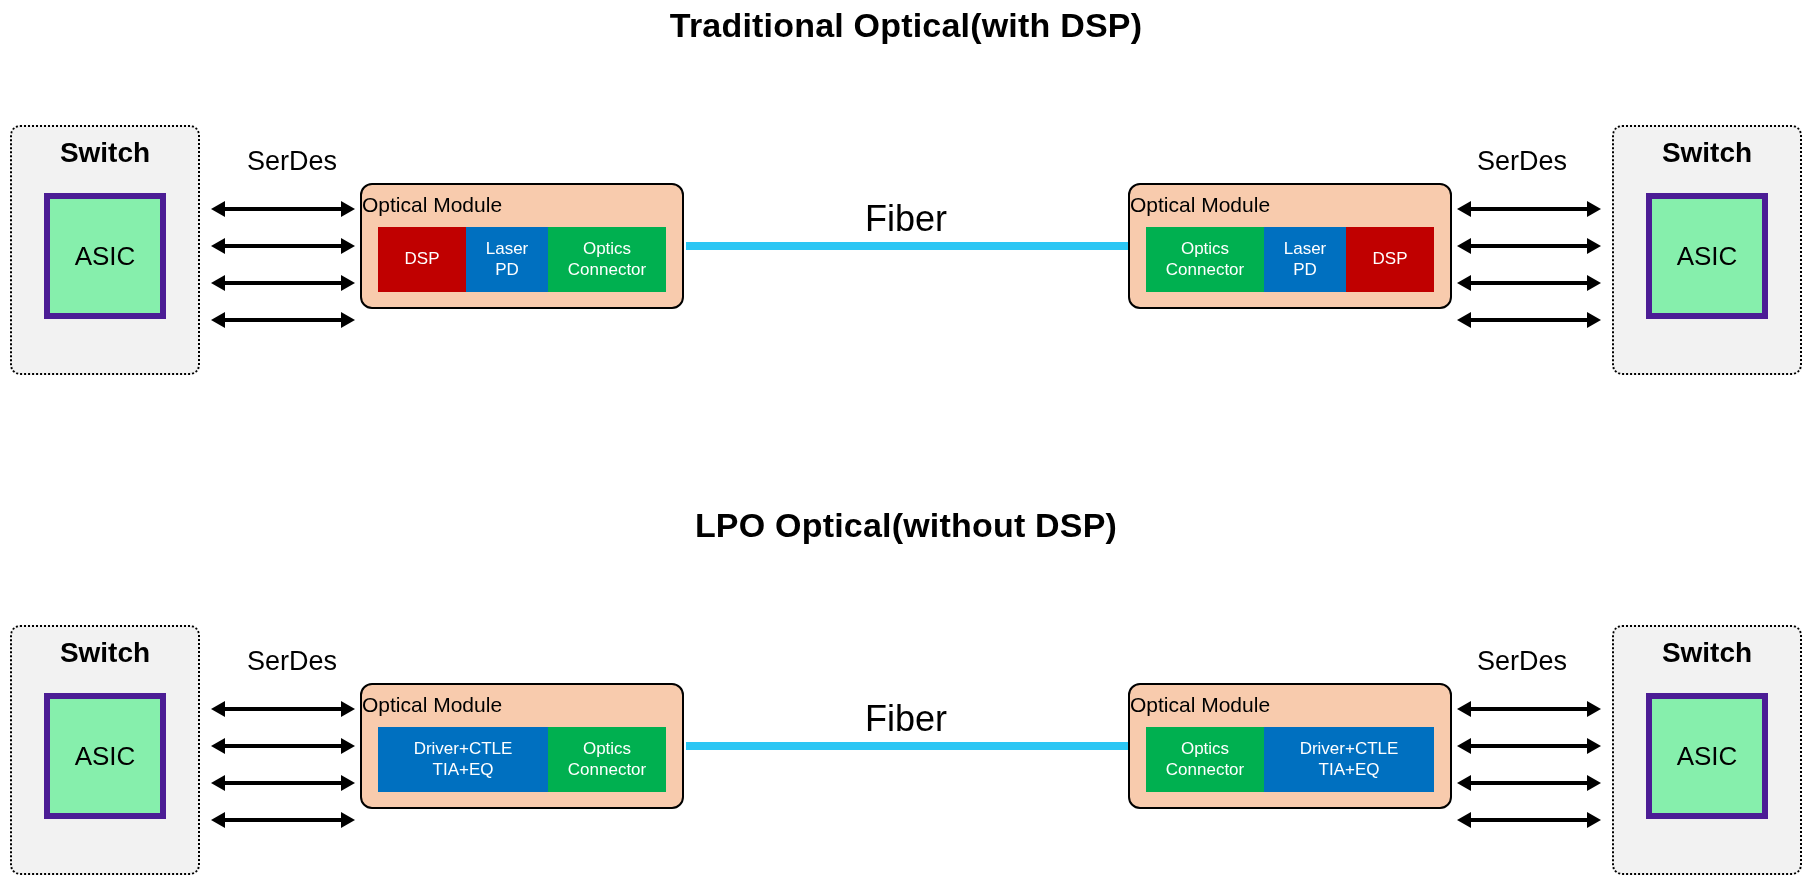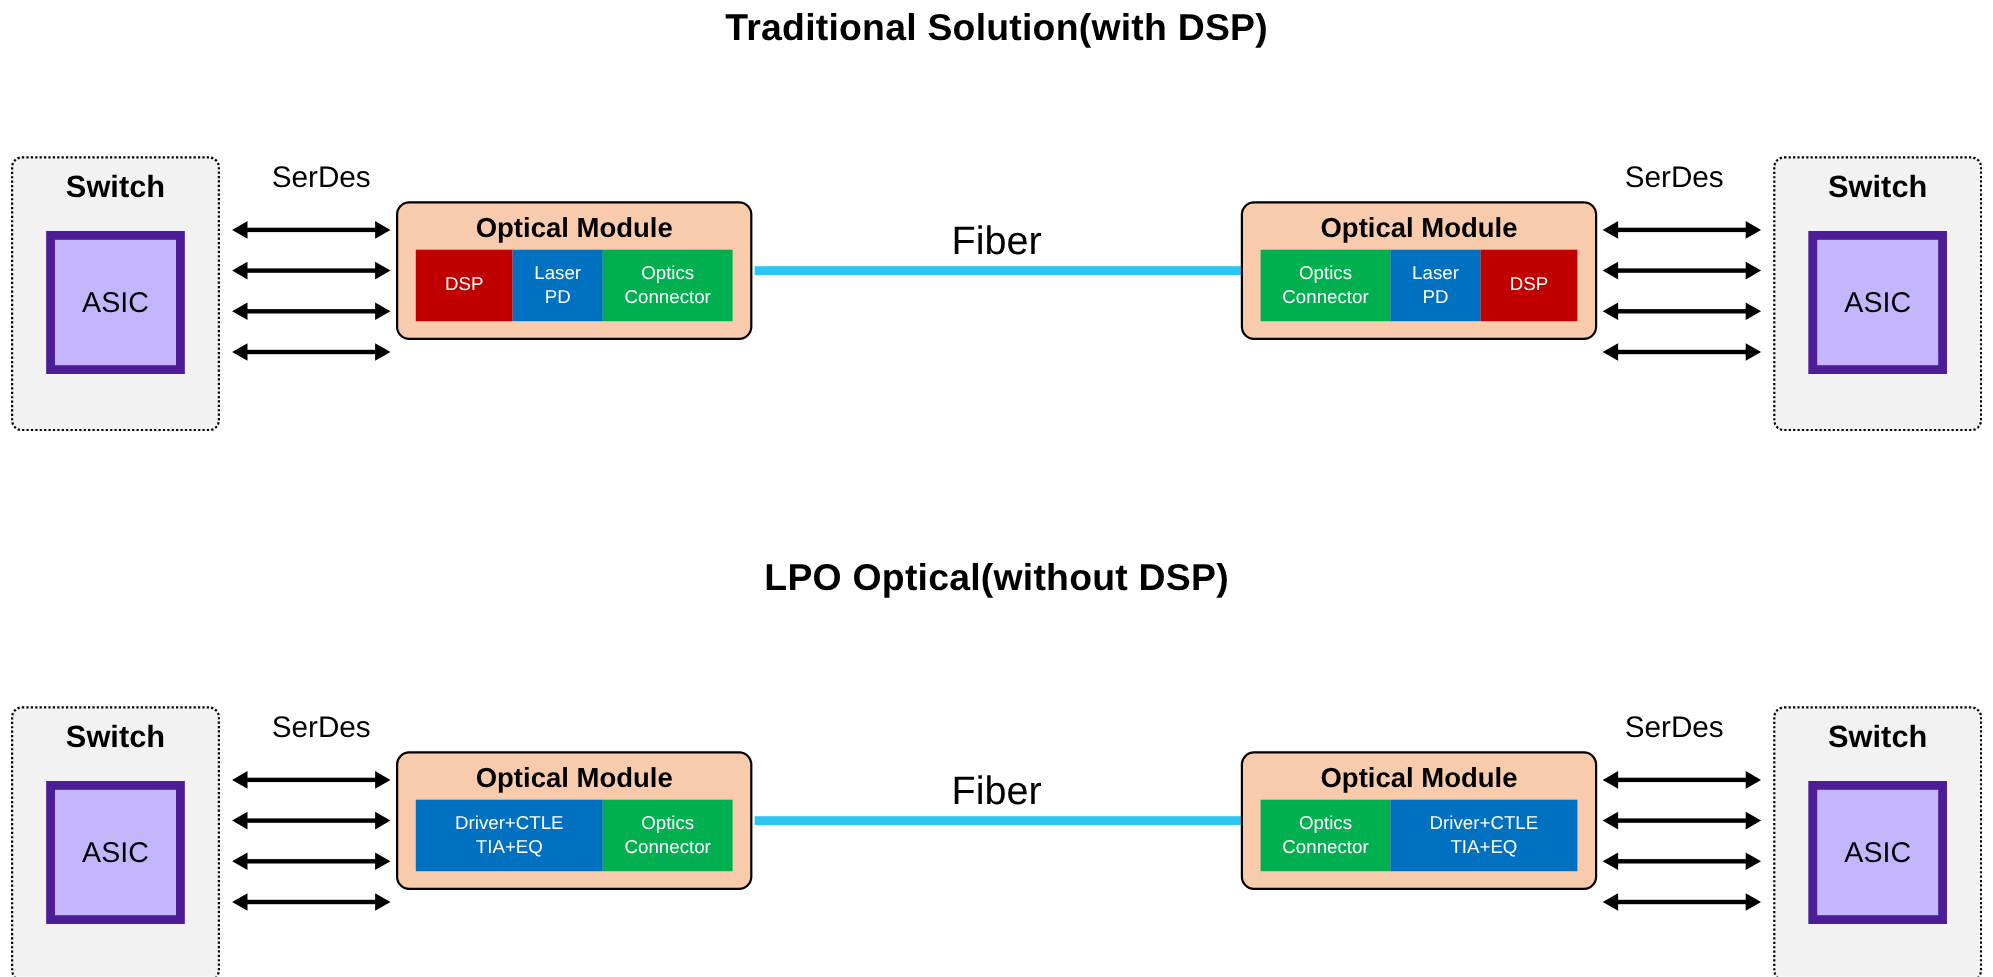--- a/index.html
+++ b/index.html
@@ -7,29 +7,29 @@
     position:relative;width:1812px;height:888px;background:#ffffff;
     font-family:"Liberation Sans",sans-serif;color:#000;overflow:hidden;
   }
   .section{position:absolute;left:0;width:1812px;height:384px;}
   .section-title{
     position:absolute;top:6px;left:0;width:100%;text-align:center;
     font-size:34px;font-weight:700;letter-spacing:0.2px;
   }
   
   .switch{
-    position:absolute;top:142px;width:190px;height:250px;
+    position:absolute;top:125px;width:190px;height:250px;
     border:2.5px dotted #000;border-radius:10px;box-sizing:border-box;
   }
   .sw-left{left:10px;}
   .sw-right{left:1612px;}
   .switch-label{text-align:center;font-weight:700;font-size:28px;padding-top:10px;}
   .asic{
     position:absolute;top:66px;left:50%;transform:translateX(-50%);
-    width:110px;height:114px;background:#c4b5fd;border:8px solid #4c1d95;
+    width:110px;height:114px;background:#86efac;border:6px solid #4c1d95;
     display:flex;align-items:center;justify-content:center;font-size:26px;
   }
   
   .serdes{position:absolute;top:146px;width:150px;text-align:center;font-size:27px;}
   .serdes-left{left:217px;}
   .serdes-right{left:1447px;}
   
   .arrow{position:absolute;height:4px;background:#000;width:118px;}
   .arrow::before{
     content:"";position:absolute;left:-13px;top:50%;transform:translateY(-50%);
@@ -43,41 +43,41 @@
   }
   .ar-l{left:224px;}
   .ar-r{left:1470px;}
   
   .module{
     position:absolute;top:183px;width:324px;height:126px;
     border:2px solid #000;border-radius:12px;box-sizing:border-box;
   }
   .mod-left{left:360px;}
   .mod-right{left:1128px;}
-  .module-title{text-align:center;font-weight:700;font-size:25px;padding-top:8px;}
+  .module-title{font-weight:400;font-size:21px;padding-top:8px;}
   .blocks{
     position:absolute;left:0;right:0;top:42px;bottom:15px;
     display:flex;justify-content:center;align-items:stretch;
   }
   .block{
     display:flex;align-items:center;justify-content:center;
     color:#fff;font-size:17px;line-height:1.2;text-align:center;
     white-space:pre-line;
   }
   
   .fiber-line{position:absolute;top:242px;left:686px;width:442px;height:8px;}
   .fiber-label{position:absolute;top:198px;left:806px;width:200px;text-align:center;font-size:36px;}
 </style>
 </head>
 <body>
 
 <div class="stage">
 
   <div class="section" style="top:0">
-    <div class="section-title">Traditional Solution(with DSP)</div>
+    <div class="section-title">Traditional Optical(with DSP)</div>
 
     <div class="switch sw-left" style="background: rgb(242, 242, 242);">
       <div class="switch-label">Switch</div>
       <div class="asic">ASIC</div>
     </div>
 
     <div class="serdes serdes-left">SerDes</div>
     <div class="arrow ar-l" style="top:207px"></div>
     <div class="arrow ar-l" style="top:244px"></div>
     <div class="arrow ar-l" style="top:281px"></div>

